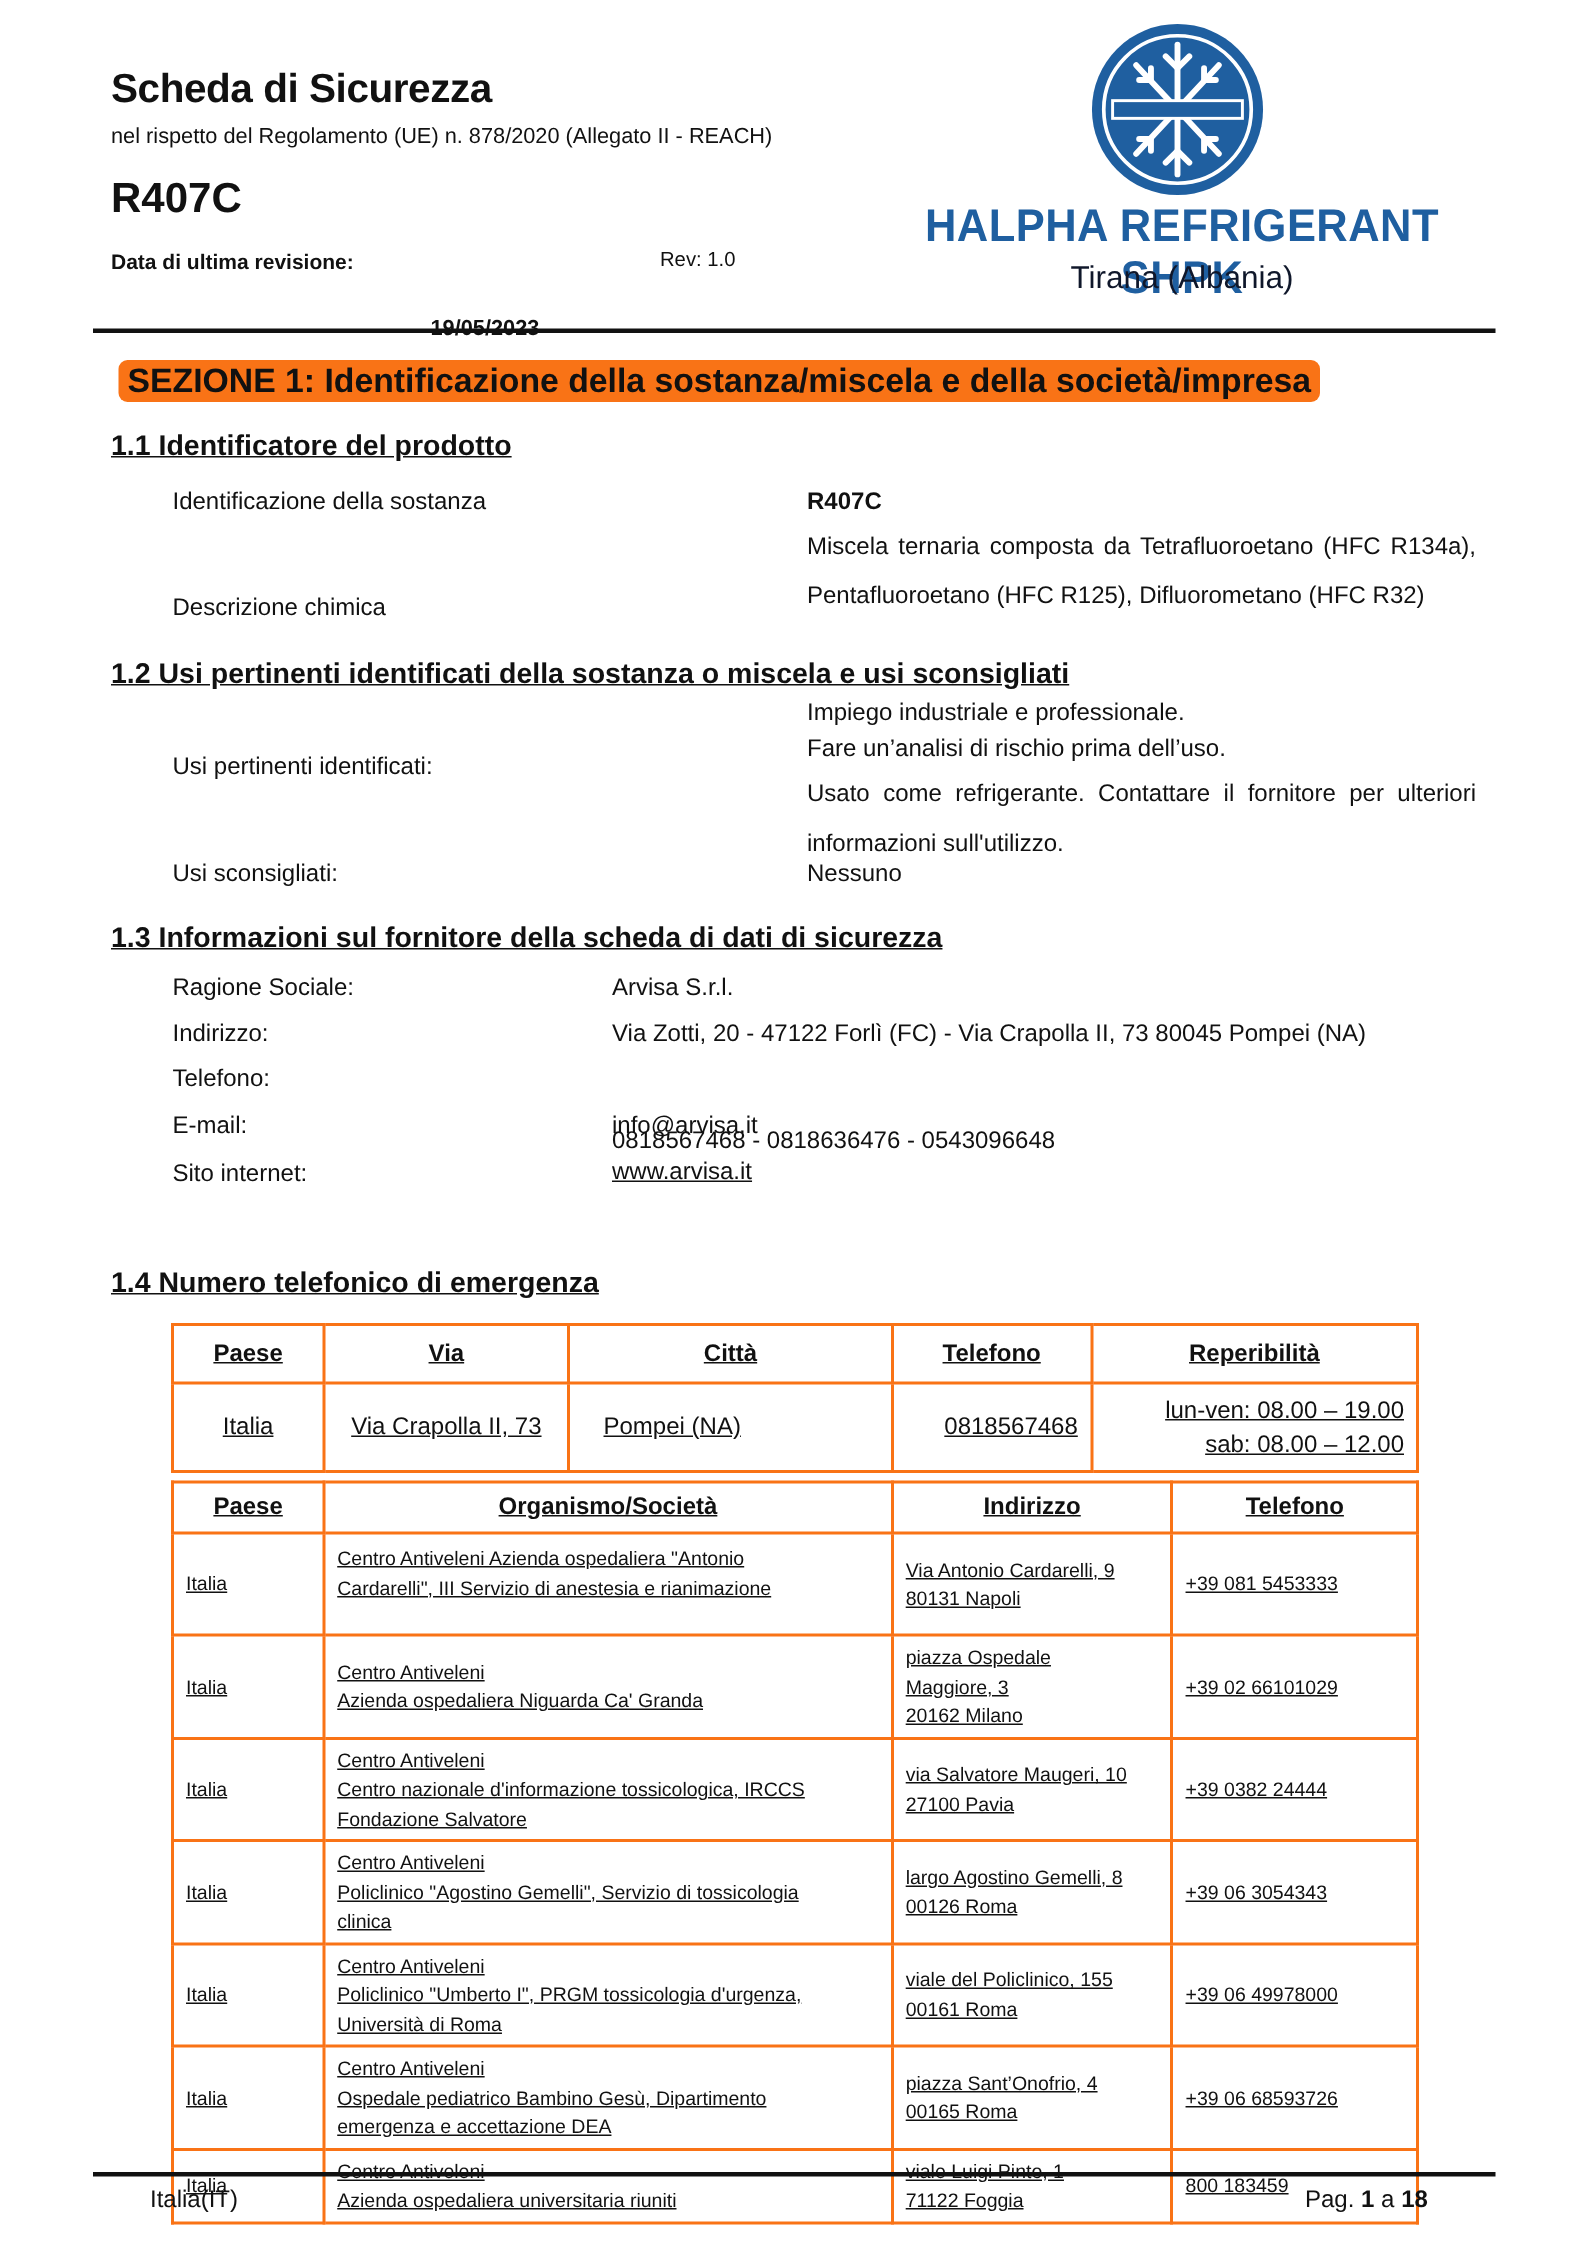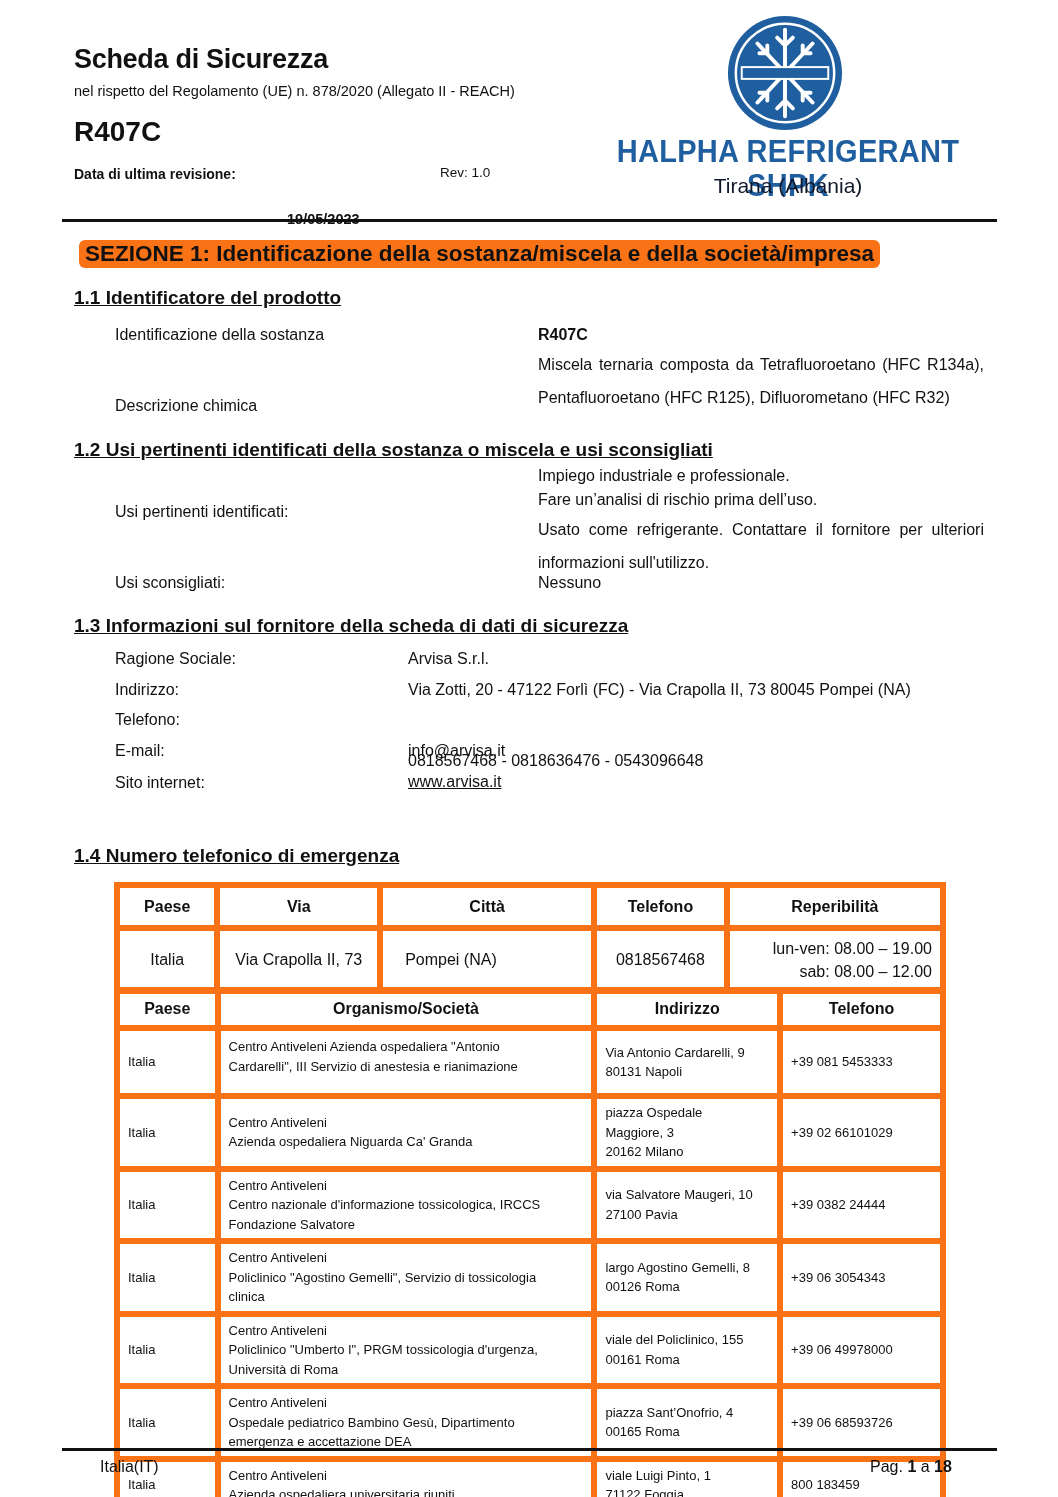--- a/index.html
+++ b/index.html
@@ -20,21 +20,21 @@
   .logo .city { position: absolute; left: 0; top: 162px; width: 420px; text-align: center;
                 font-size: 21px; color: #0f172a; }
   .rule { left: 62px; width: 935px; height: 3px; background: #111; }
   .sec-title { left: 68px; top: 240px; font-size: 22.5px; font-weight: bold; padding: 1px 6px;
                background: #f97316; border-radius: 6px; margin-left: 11px; }
   .h2 { left: 74px; font-size: 19px; font-weight: bold; text-decoration: underline; text-align: right; }
   .lbl { font-size: 16px; }
   .val { font-size: 16px; }
   .just { text-align: justify; width: 446px; line-height: 33px; }
   table { border-collapse: collapse; position: absolute; }
-  td, th { border: 6px solid #f97316; padding: 4px 8px; }
+  td, th { border: 2px solid #f97316; padding: 4px 8px; text-decoration: underline; }
   .t1 { left: 114px; top: 882px; width: 832px; font-size: 16px; }
   .t1 th { height: 29px; font-weight: bold; text-align: center; }
   .t1 td { height: 49px; text-align: center; line-height: 23px; }
   .t2 { left: 114px; top: 987px; width: 832px; font-size: 13px; }
   .t2 th { height: 24px; font-size: 16px; font-weight: bold; text-align: center; }
   .t2 td { text-align: left; line-height: 19.5px; vertical-align: middle; }
   .footer-left { left: 100px; top: 1458px; font-size: 16px; }
   .footer-right { left: 870px; top: 1458px; font-size: 16px; }
 </style>
 </head>
@@ -113,21 +113,21 @@
     <th>Paese</th>
     <th>Via</th>
     <th>Città</th>
     <th>Telefono</th>
     <th>Reperibilità</th>
   </tr>
   <tr>
     <td>Italia</td>
     <td>Via Crapolla II, 73</td>
     <td style="text-align:left; padding-left:22px;">Pompei (NA)</td>
-    <td style="text-align:center;">0818567468</td>
+    <td style="text-align:right;">0818567468</td>
     <td style="text-align:right;">
       <div>lun-ven: 08.00 – 19.00</div>
       <div>sab: 08.00 – 12.00</div>
     </td>
   </tr>
 </tbody>
   </table>
 
 <table class="t2">
   <colgroup>

